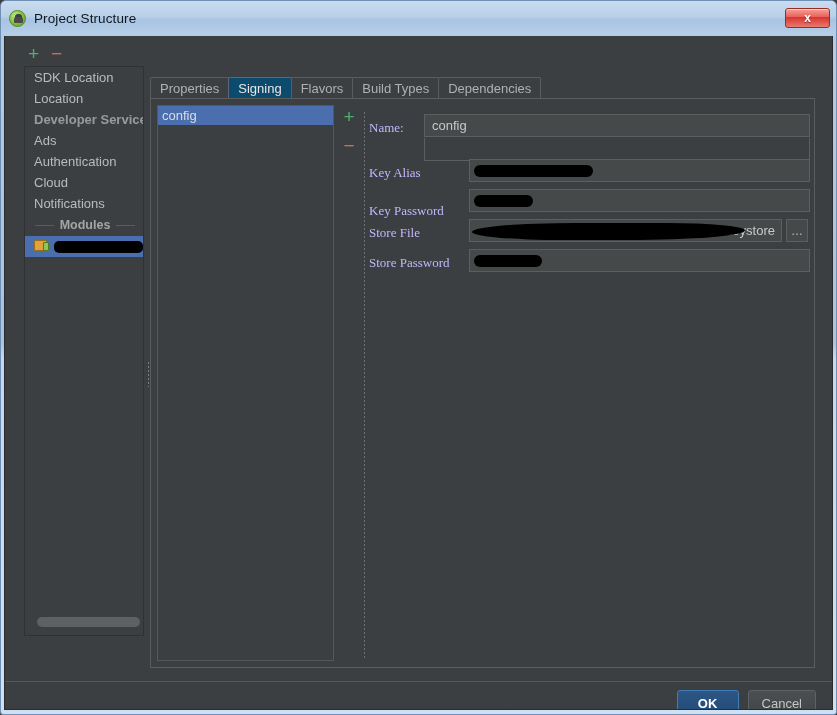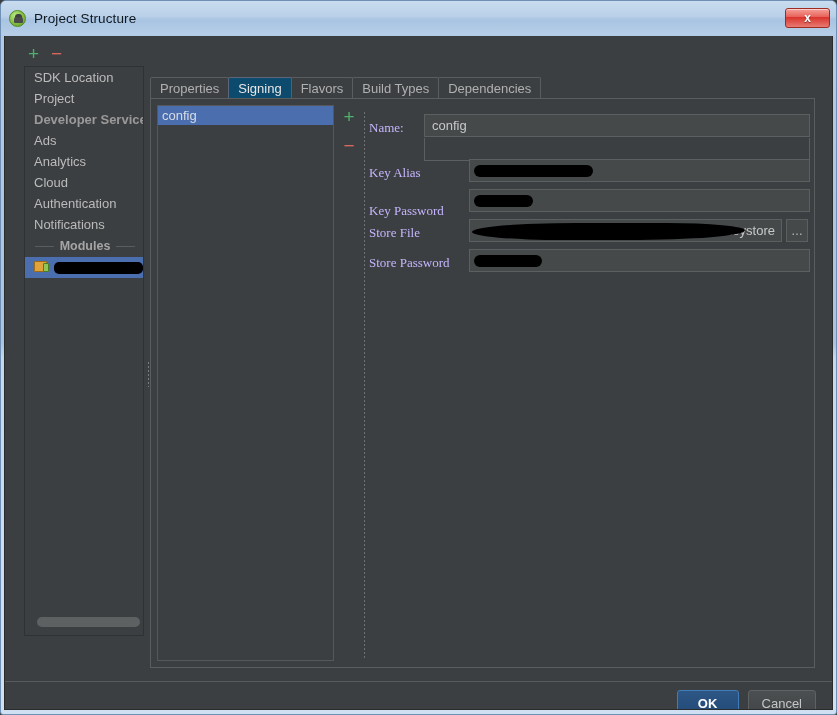--- a/index.html
+++ b/index.html
@@ -421,26 +421,25 @@
   <div class="client">
 
     <div class="sidebar-wrap">
       <div class="sidebar-toolbar">
         <div class="tb-plus">+</div>
         <div class="tb-minus">−</div>
       </div>
 
       <div class="sidebar-list">
         <div class="side-item">SDK Location</div>
-        <div class="side-item">Project</div>
+        <div class="side-item">Location</div>
         <div class="side-item header">Developer Services</div>
         <div class="side-item">Ads</div>
-        <div class="side-item">Analytics</div>
+        <div class="side-item">Authentication</div>
         <div class="side-item">Cloud</div>
-        <div class="side-item">Authentication</div>
         <div class="side-item">Notifications</div>
 
         <div class="side-separator">
           <div class="line"></div>
           <div>Modules</div>
           <div class="line"></div>
         </div>
 
         <div class="side-item selected">
           <div class="mod-icon">

